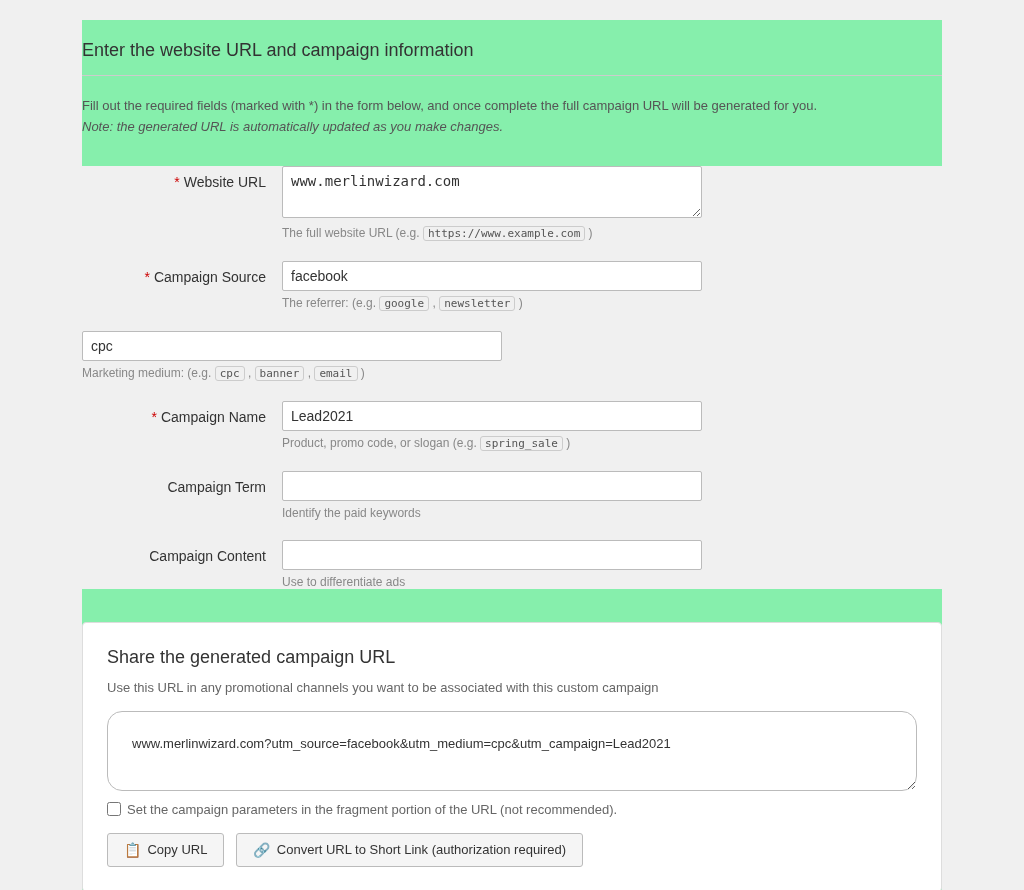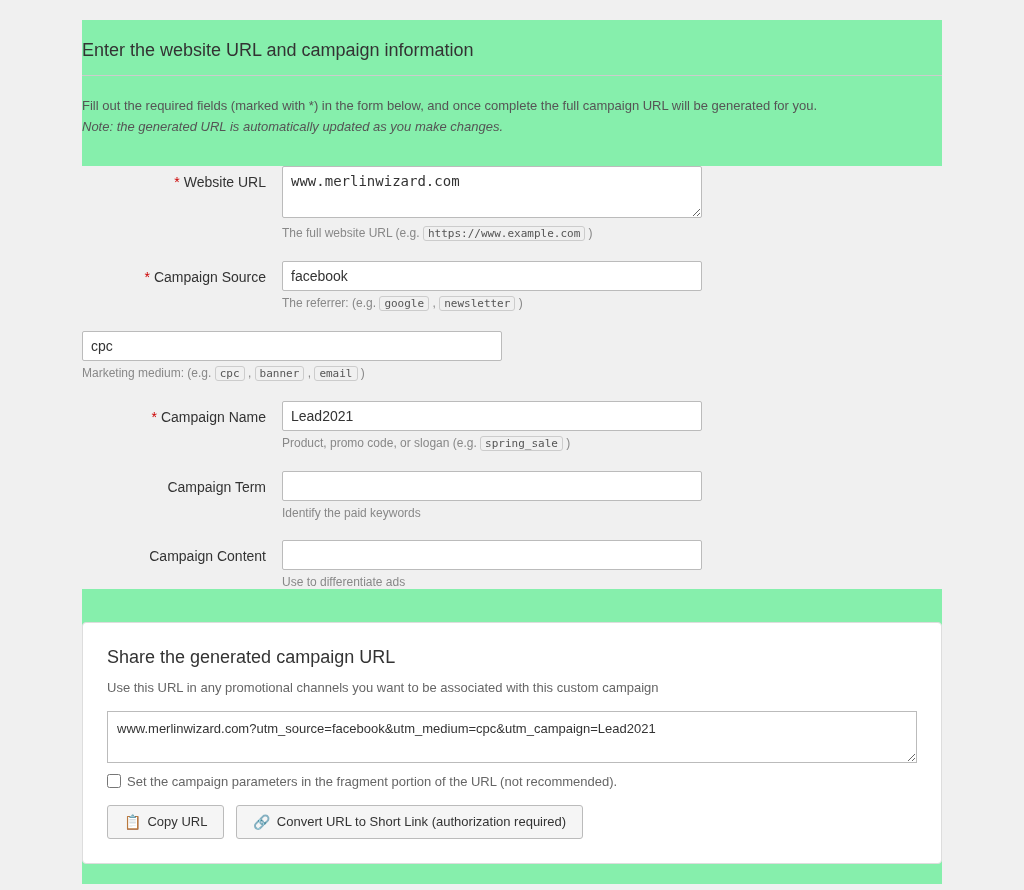--- a/index.html
+++ b/index.html
@@ -125,22 +125,22 @@
 
     .share-desc {
       font-size: 13px;
       color: #666;
       margin-bottom: 16px;
     }
 
     .generated-url-box {
       width: 100%;
       border: 1px solid #bbb;
-      border-radius: 0;
-      padding: 9px;
+      border-radius: 15px;
+      padding: 24px;
       font-size: 13px;
       color: #333;
       background: #fff;
       resize: vertical;
       min-height: 52px;
       font-family: Arial, sans-serif;
       outline: none;
     }
 
     .fragment-row {

